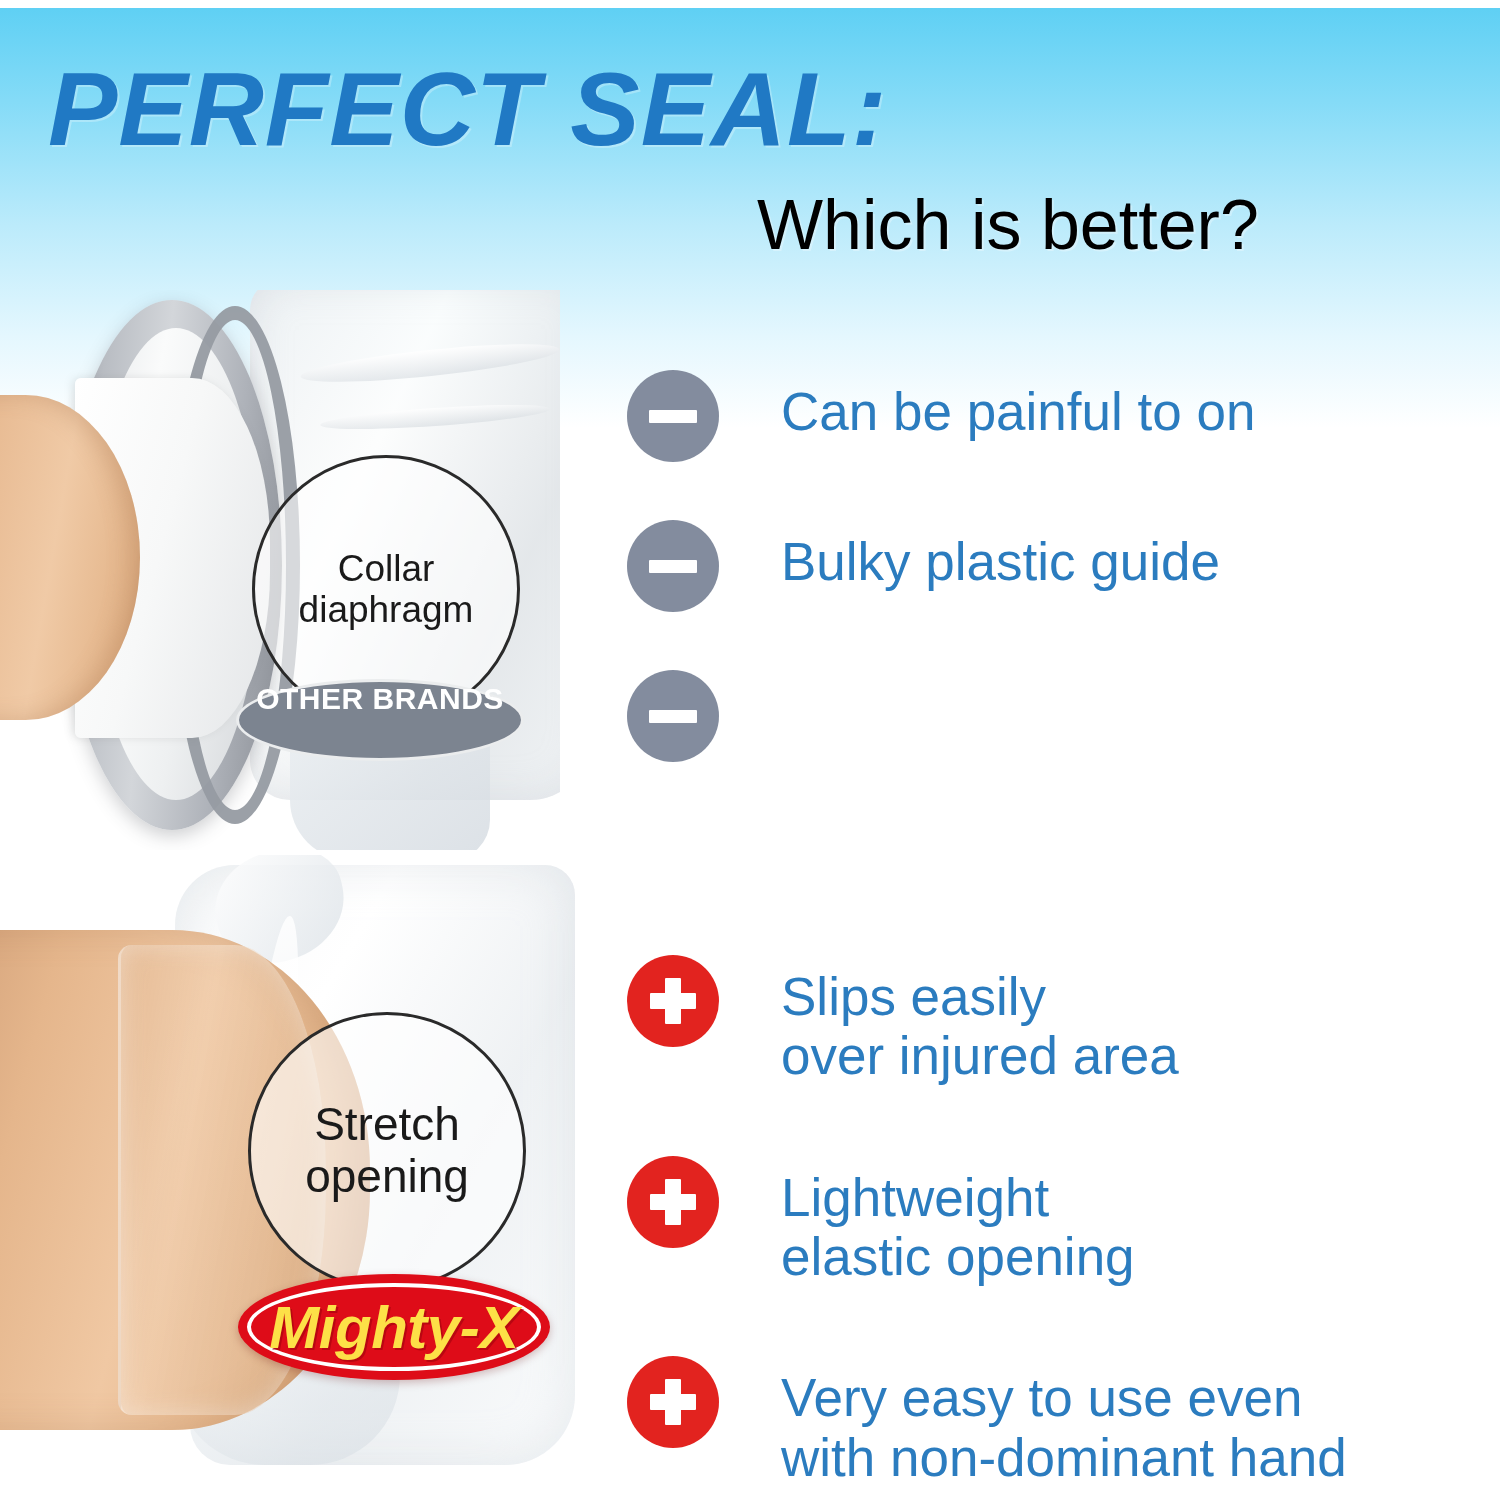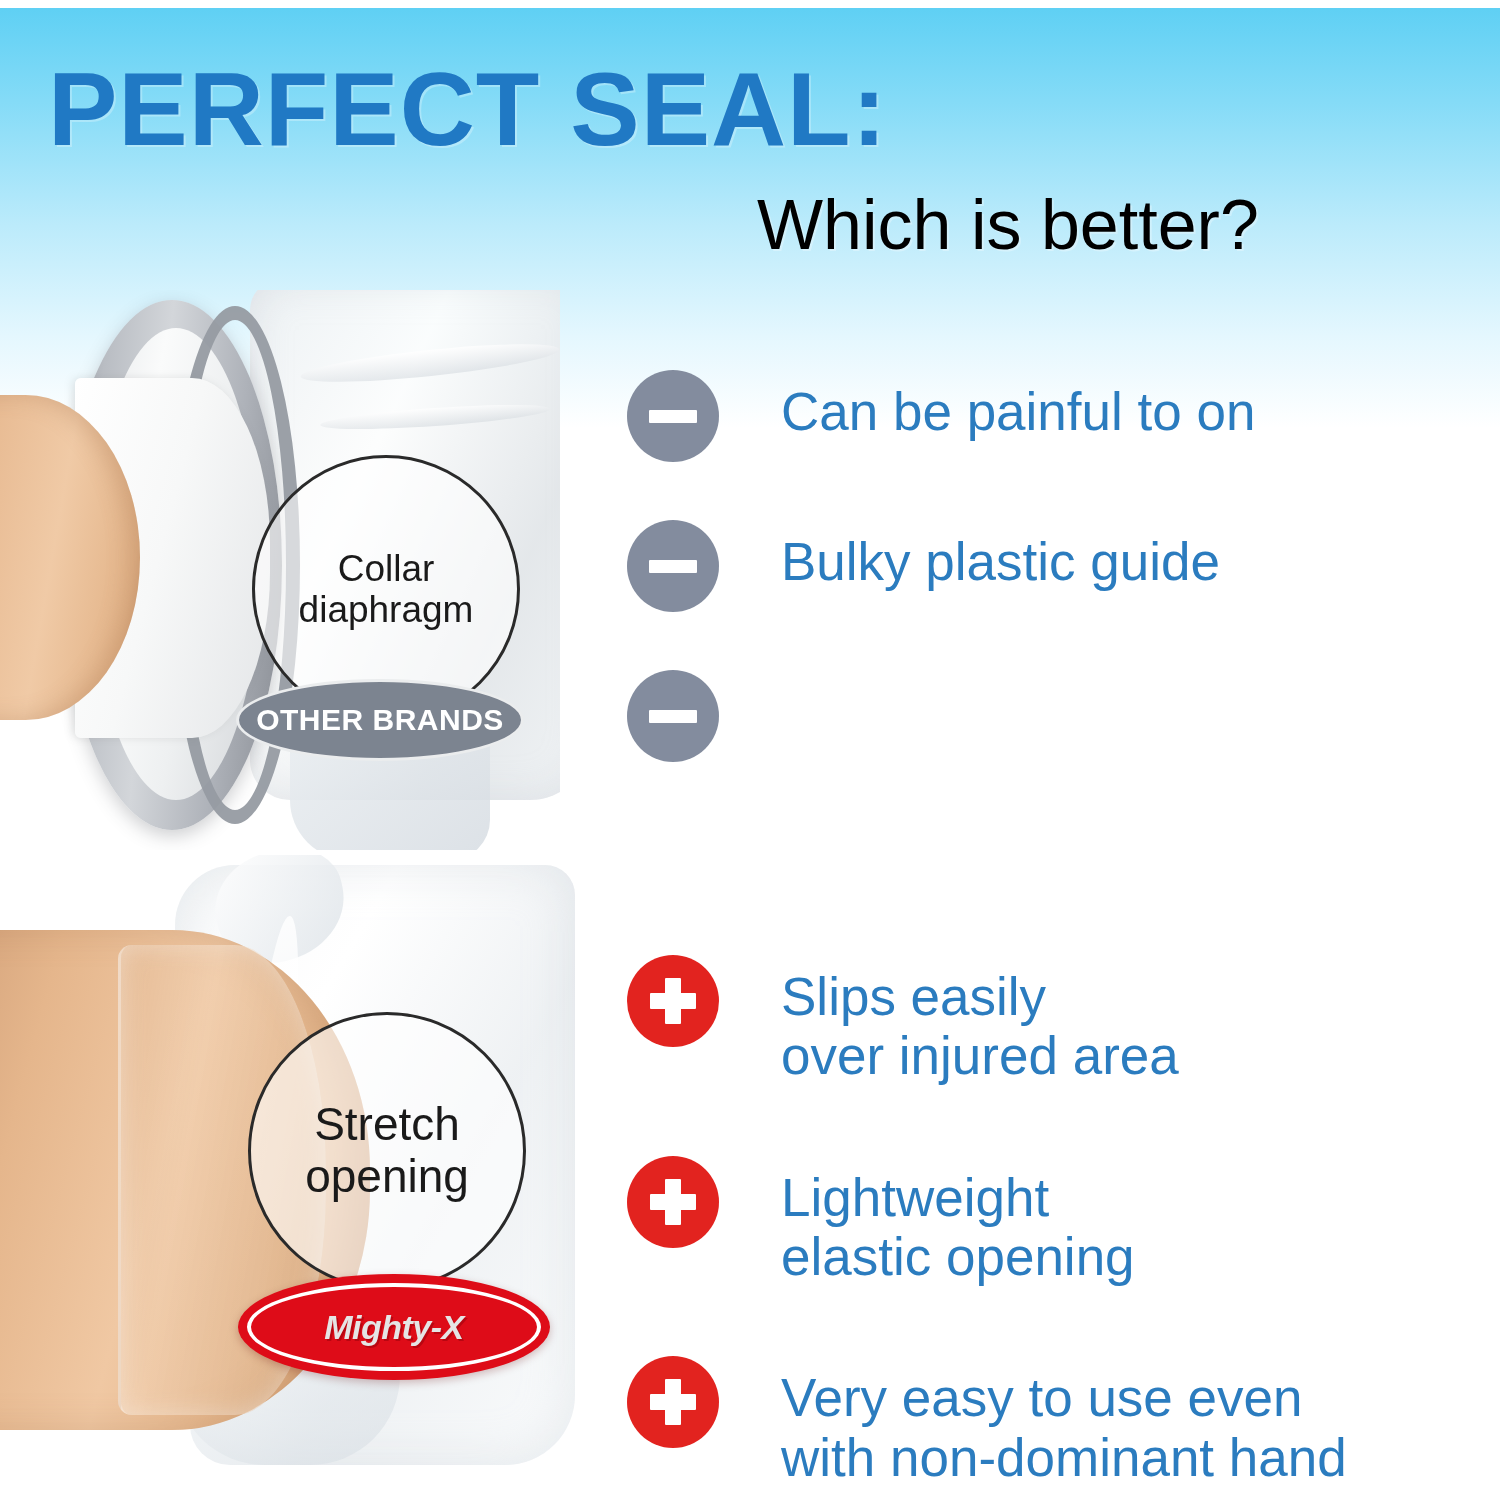--- a/index.html
+++ b/index.html
@@ -38,20 +38,21 @@
   .title {
     position: absolute;
     left: 48px; top: 57px;
     font-size: 104px;
     font-weight: bold;
     letter-spacing: 1px;
     color: #2079c4;
     line-height: 1;
     white-space: nowrap;
     text-shadow: 2px 2px 0 rgba(255,255,255,0.28);
+    font-style: italic;
   }
   .subtitle {
     position: absolute;
     left: 757px; top: 190px;
     font-size: 70px;
     font-weight: normal;
     color: #000000;
     line-height: 1;
     white-space: nowrap;
     text-shadow: 2px 2px 0 rgba(255,255,255,0.3);
@@ -221,21 +222,20 @@
   
   .badge-other {
     position: absolute;
     left: 236px; top: 679px;
     width: 288px; height: 82px;
     border-radius: 50%;
     background: #7c8490;
     border: 3px solid rgba(255,255,255,0.85);
     box-sizing: border-box;
     display: flex;
-    align-items: center;
     justify-content: center;
     color: #ffffff;
     font-size: 30px;
     font-weight: bold;
     letter-spacing: 0.5px;
   }
   .badge-mighty {
     position: absolute;
     left: 238px; top: 1274px;
     width: 312px; height: 106px;
@@ -248,22 +248,22 @@
   }
   .badge-mighty-ring {
     position: absolute;
     left: 9px; top: 9px; right: 9px; bottom: 9px;
     border: 4px solid #ffffff;
     border-radius: 50%;
     box-sizing: border-box;
   }
   .badge-mighty-text {
     position: relative;
-    color: #e5e5e5;
-    font-size: 34px;
+    color: #fde047;
+    font-size: 60px;
     font-weight: bold;
     font-style: italic;
     letter-spacing: -0.5px;
     text-shadow: 2px 2px 0 rgba(140,0,8,0.45);
   }
 
   
   .bullets {
     position: absolute;
   }

